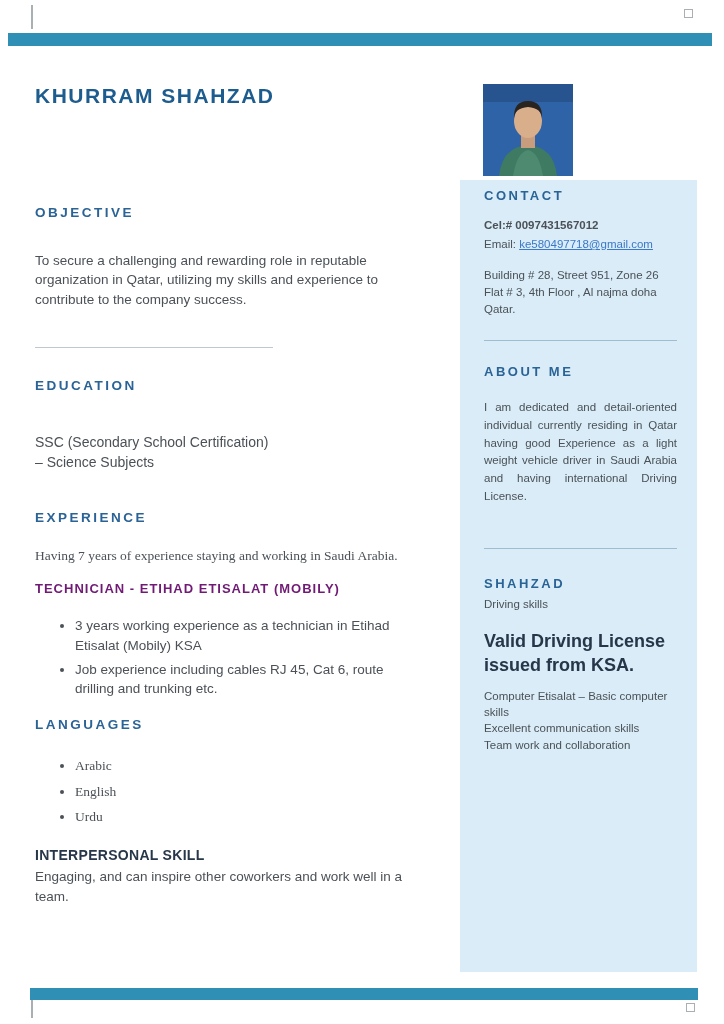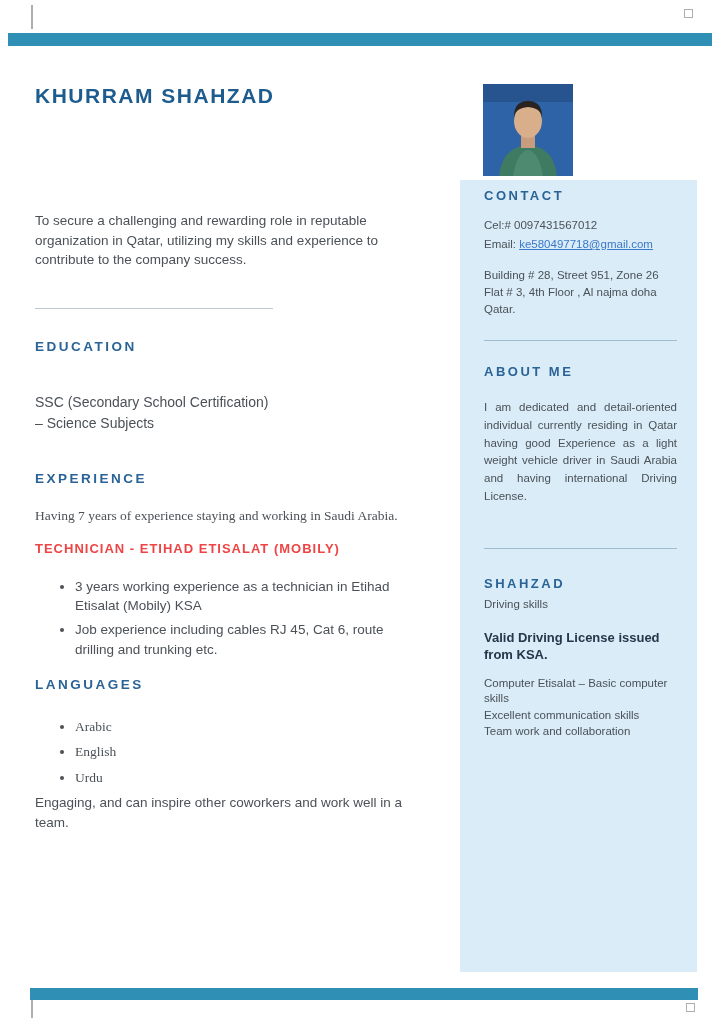--- a/index.html
+++ b/index.html
@@ -62,36 +62,36 @@
     font-size: 13.5px;
     line-height: 1.45;
   }
   h2.sec {
     font-size: 13.5px;
     font-weight: bold;
     letter-spacing: 2.5px;
     color: #2a6396;
   }
   .main-col .objective-title { margin-top: 8px; }
-  .main-col .objective-body { margin-top: 16px; width: 400px; }
+  .main-col .objective-body { margin-top: 28px; width: 400px; }
   .divider-left {
     margin-top: 38px;
     width: 238px; height: 1px;
     background: #c0c8cf;
   }
   .main-col .education-title { margin-top: 28px; }
   .main-col .education-body { margin-top: 36px; width: 235px; font-size: 14px; }
   .main-col .experience-title { margin-top: 36px; }
   .main-col .experience-intro { margin-top: 18px; width: 400px; font-family: Liberation Serif, serif; }
   .job-title {
     margin-top: 14px;
     font-size: 13px;
     font-weight: bold;
     letter-spacing: 1px;
-    color: #ef4444;
+    color: #701a75;
   }
   ul.bullets {
     margin-top: 18px;
     padding-left: 40px;
     width: 380px;
   }
   ul.bullets li { margin-bottom: 4px; }
   .main-col .languages-title { margin-top: 16px; }
   ul.lang-list { margin-top: 22px; padding-left: 40px; font-family: Liberation Serif, serif; }
   ul.lang-list li { margin-bottom: 6px; }
@@ -109,21 +109,21 @@
     position: absolute;
     left: 460px; top: 180px;
     width: 237px; height: 792px;
     background: #d9ecf8;
     padding: 7px 20px 0 24px;
     color: #4b5157;
     font-size: 11.5px;
     line-height: 1.35;
   }
   .sidebar-panel h2.sec { font-size: 13px; letter-spacing: 2.5px; }
-  .contact-phone { margin-top: 13px; }
+  .contact-phone { margin-top: 13px; font-weight: bold; }
   .contact-email { margin-top: 4px; }
   .email-link {
     color: #3c78c8;
     text-decoration: underline;
   }
   .contact-address { margin-top: 14px; width: 196px; line-height: 1.5; }
   .divider-side {
     margin-top: 22px;
     width: 193px; height: 1px;
     background: #9fbdd0;
@@ -134,21 +134,21 @@
     margin-top: 18px;
     width: 193px;
     text-align: justify;
     line-height: 1.55;
   }
   .skills-title { margin-top: 26px; }
   .skills-sub { margin-top: 5px; }
   .skills-highlight {
     margin-top: 16px;
     width: 193px;
-    font-size: 13px;
+    font-size: 18px;
     font-weight: bold;
     color: #273649;
     line-height: 1.35;
   }
   .skills-items { margin-top: 12px; width: 196px; }
   .skills-items div { margin-bottom: 1px; line-height: 1.35; }
 </style>
 </head>
 <body>
 
@@ -170,20 +170,21 @@
       <path d="M16 92 Q19 63 45 61 Q71 63 74 92 Z" fill="#3f7a63"></path>
       <path d="M30 92 Q34 68 45 66 Q56 68 60 92 Z" fill="#4d8a70"></path>
       <rect x="38" y="48" width="14" height="16" fill="#c79d7d"></rect>
       <ellipse cx="45" cy="37" rx="14" ry="17" fill="#d8ae8b"></ellipse>
       <path d="M31 35 Q30 17 45 17 Q60 17 59 35 Q59 24 45 23 Q31 24 31 35 Z" fill="#2a2420"></path>
     </svg>
   </div>
 
   <div class="main-col">
 
+    <h2 class="sec objective-title">OBJECTIVE</h2>
     <p class="objective-body">To secure a challenging and rewarding role in reputable organization in Qatar, utilizing my skills and experience to contribute to the company success.</p>
 
     <div class="divider-left"></div>
 
     <h2 class="sec education-title">EDUCATION</h2>
     <p class="education-body">SSC (Secondary School Certification) – Science Subjects</p>
 
     <h2 class="sec experience-title">EXPERIENCE</h2>
     <p class="experience-intro">Having 7 years of experience staying and working in Saudi Arabia.</p>
 
@@ -194,20 +195,21 @@
       <li>Job experience including cables  RJ 45, Cat 6, route drilling and trunking etc.</li>
     </ul>
 
     <h2 class="sec languages-title">LANGUAGES</h2>
     <ul class="lang-list">
       <li>Arabic</li>
       <li>English</li>
       <li>Urdu</li>
     </ul>
 
+    <h3 class="interpersonal-title">INTERPERSONAL SKILL</h3>
     <p class="interpersonal-body">Engaging, and can inspire other coworkers and work well in a team.</p>
 
   </div>
 
   <div class="sidebar-panel">
 
     <h2 class="sec contact-title">CONTACT</h2>
     <div class="contact-phone">Cel:# 0097431567012</div>
     <div class="contact-email"><span>Email: </span><a href="#" class="email-link">ke580497718@gmail.com</a></div>
     <div class="contact-address">Building # 28, Street 951, Zone 26 Flat # 3, 4th Floor , Al najma doha Qatar.</div>

